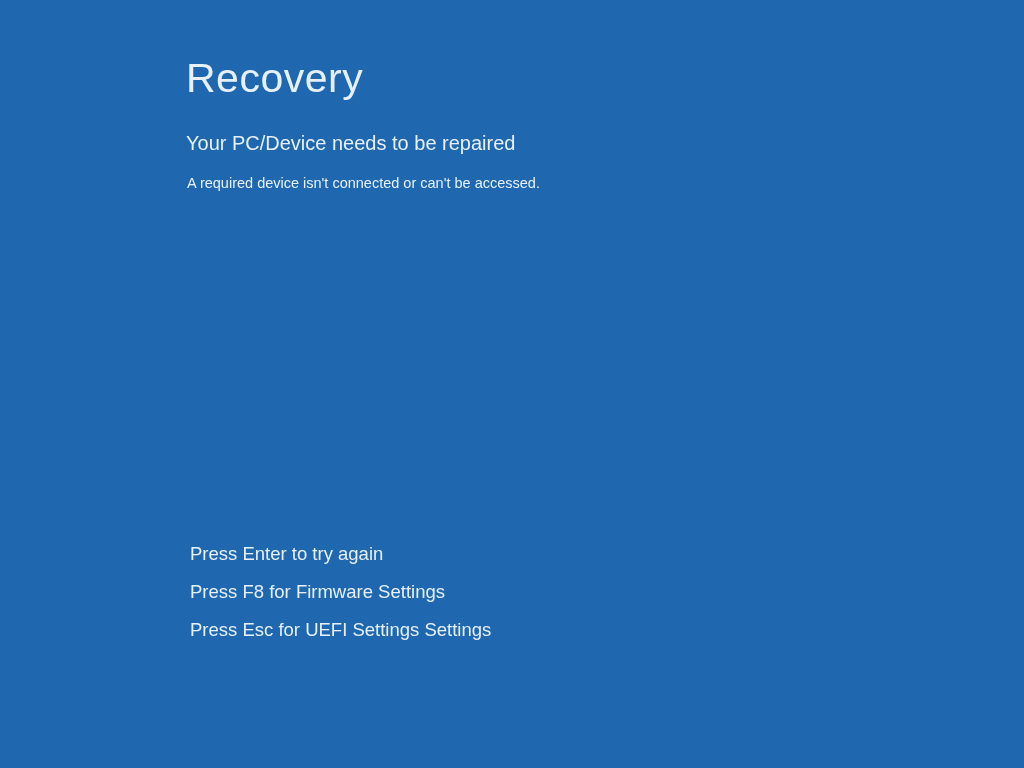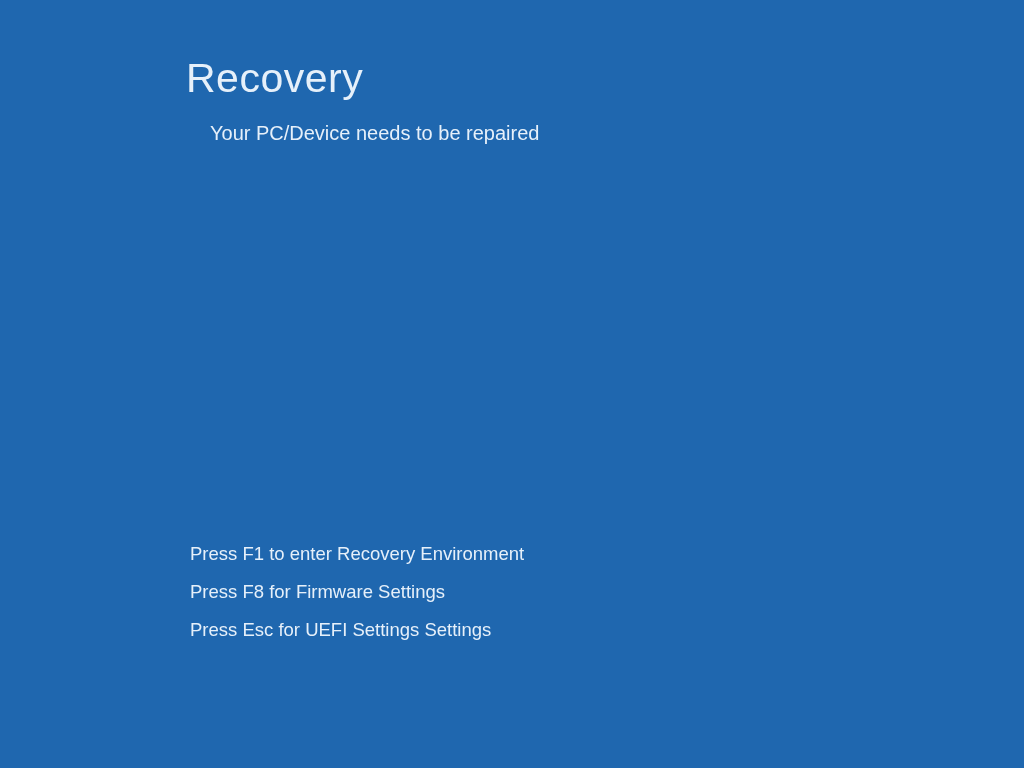--- a/index.html
+++ b/index.html
@@ -29,24 +29,23 @@
     left: 178px;
     top: 46px;
     font-size: 41px;
     font-weight: 300;
     letter-spacing: 0.5px;
     line-height: 1.2;
   }
   .subtitle {
     position: absolute;
     left: 178px;
-    top: 114px;
+    top: 124px;
     font-size: 20px;
     font-weight: 300;
-    margin-left: 24px;
   }
   .msg {
     position: absolute;
     left: 179px;
     font-size: 14.5px;
     font-weight: 300;
     line-height: 23px;
   }
   .msg-required  { top: 164px; }
   .msg-errorcode { top: 210px; }
@@ -65,22 +64,23 @@
 </style>
 </head>
 <body>
 
 <div class="screen">
 
   <h1 class="title">Recovery</h1>
 
   <h2 class="subtitle">Your PC/Device needs to be repaired</h2>
 
+  <p class="msg msg-required">A required device isn't connected or can't be accessed.</p>
 
 
 
   <div class="key-options">
-    <div class="key-option">Press F1 to enter Recovery Environment</div>
+    <div class="key-option">Press Enter to try again</div>
     <div class="key-option">Press F8 for Firmware Settings</div>
     <div class="key-option">Press Esc for UEFI Settings Settings</div>
   </div>
 
 </div>
 
 </body></html>

